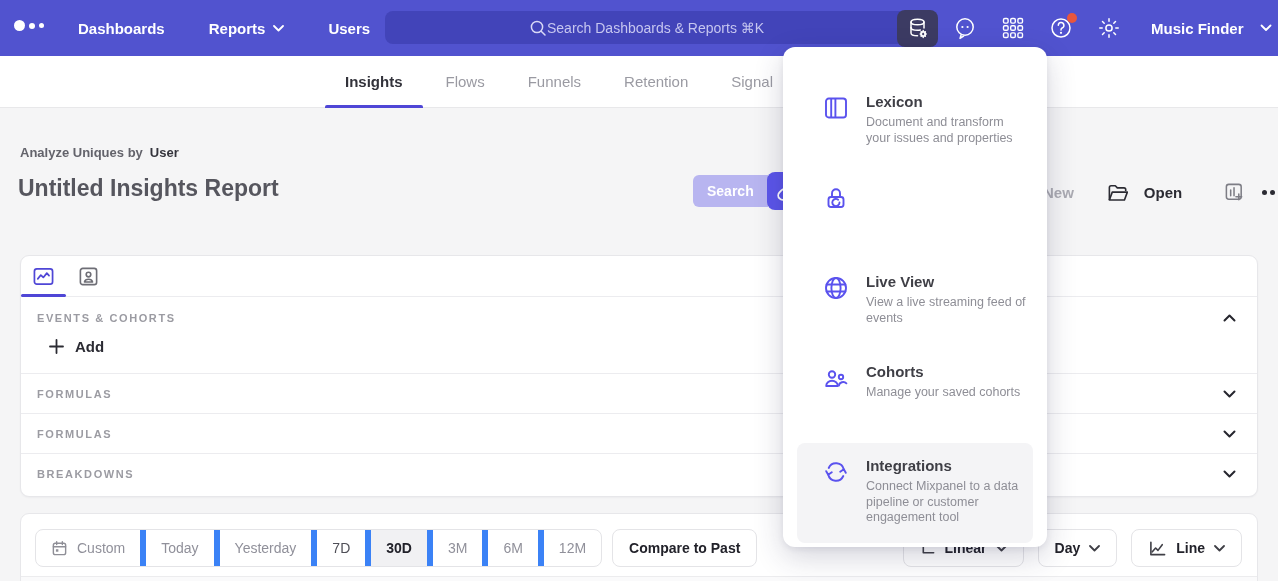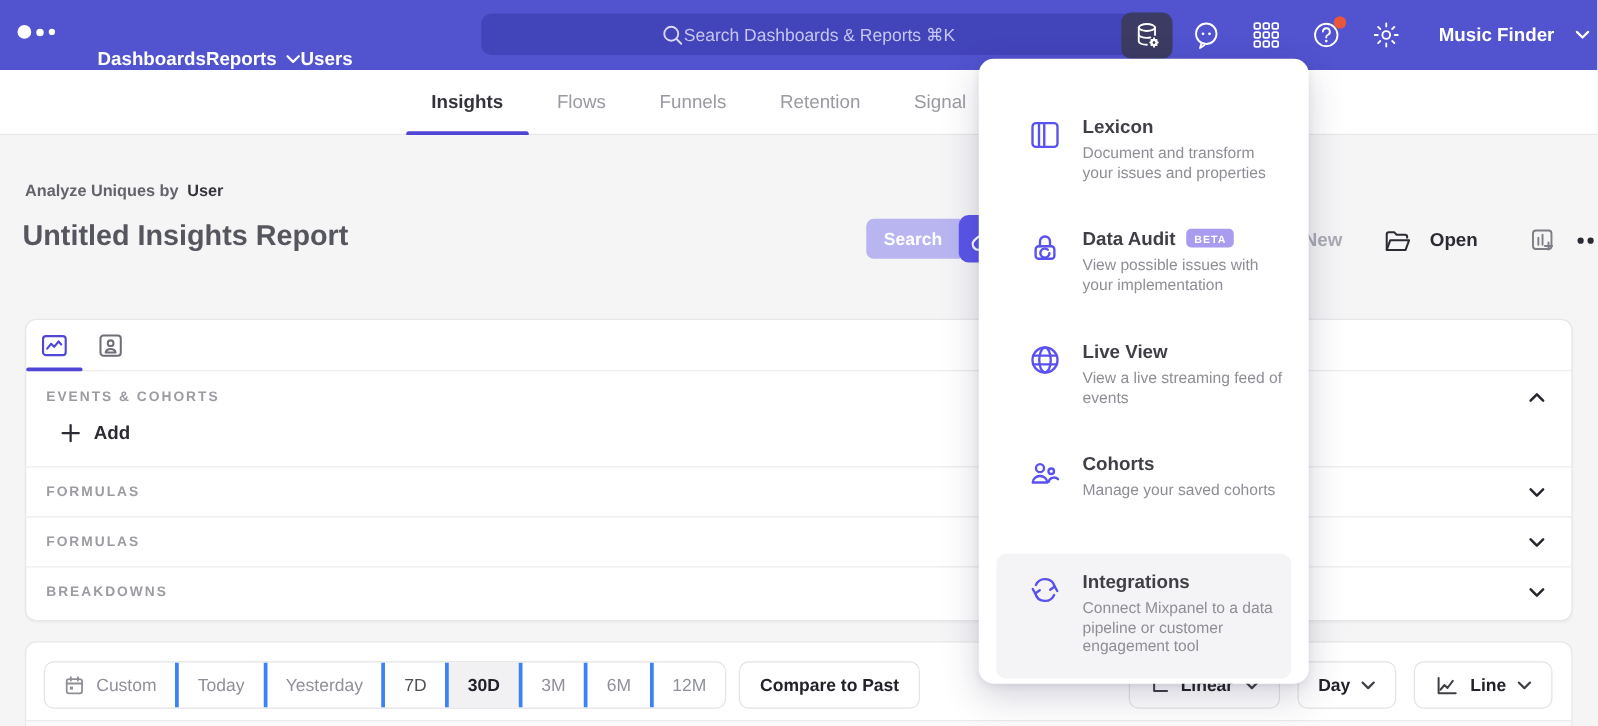--- a/index.html
+++ b/index.html
@@ -6,21 +6,21 @@
   html,body { width:1278px; height:581px; overflow:hidden; }
   body { font-family:"Liberation Sans", sans-serif; background:#f5f5f6; position:relative; }
   svg { display:block; }
 
   
   .topbar { position:absolute; top:0; left:0; width:1278px; height:56px; background:#5153cf; z-index:10; }
   .logo { position:absolute; left:14px; top:20px; display:flex; align-items:center; gap:4px; }
   .logo .d1 { width:11px; height:11px; border-radius:50%; background:#fff; }
   .logo .d2 { width:6px; height:6px; border-radius:50%; background:#fff; }
   .logo .d3 { width:5px; height:5px; border-radius:50%; background:#fff; }
-  .nav { position:absolute; left:78px; top:0; height:56px; display:flex; align-items:flex-end; }
+  .nav { position:absolute; left:78px; top:0; height:56px; display:flex; align-items:center; gap:44px; }
   .nav-item { color:#fff; font-size:15px; font-weight:600; display:flex; align-items:center; gap:8px; cursor:pointer; }
   .searchbar { position:absolute; left:385px; top:11px; width:544px; height:33px; background:rgba(25,25,120,0.25); border-radius:8px; display:flex; align-items:center; justify-content:center; }
   .searchbar input { background:transparent; border:none; outline:none; color:#e7e7fb; font-size:14px; width:238px; font-family:"Liberation Sans",sans-serif; }
   .searchbar input::placeholder { color:#c6c6f0; opacity:1; }
   .tb-icons { position:absolute; left:897px; top:0; height:56px; display:flex; align-items:center; }
   .tb-icon-btn { width:24px; height:24px; margin-right:24px; display:grid; place-items:center; cursor:pointer; position:relative; }
   .db-btn { width:41px; height:37px; background:#3c3b63; border-radius:8px; display:grid; place-items:center; margin-right:15px; cursor:pointer; }
   .red-dot { position:absolute; top:-3px; right:-4px; width:10px; height:10px; border-radius:50%; background:#e8563d; }
   .project { position:absolute; left:1151px; top:0; height:56px; display:flex; align-items:center; gap:16px; color:#fff; font-size:15px; font-weight:700; cursor:pointer; }
 
@@ -55,21 +55,21 @@
   .chev-btn { cursor:pointer; display:grid; place-items:center; width:20px; height:16px; }
   .add-row { padding:12px 0 0 28px; }
   .add-btn { display:inline-flex; align-items:center; gap:11px; font-size:15px; font-weight:700; color:#2b2b33; cursor:pointer; }
   .section-row { height:40px; border-top:1px solid #ececef; display:flex; align-items:center; justify-content:space-between; padding:0 18px 0 16px; cursor:pointer; }
   .events-sec { height:76px; }
 
   
   .bottom-card { position:absolute; left:20px; top:513px; width:1238px; height:80px; background:#fff; border:1px solid #e7e7ea; border-radius:9px; }
   .controls { position:absolute; top:15px; left:14px; right:15px; display:flex; align-items:center; }
   .seg-group { display:flex; align-items:stretch; height:38px; border:1px solid #e4e4e7; border-radius:8px; overflow:hidden; background:#fff; }
-  .seg { display:flex; align-items:center; gap:9px; padding:0 15px; font-size:14px; color:#90909a; font-weight:500; border-left:3px solid #3b82f6; cursor:pointer; white-space:nowrap; }
+  .seg { display:flex; align-items:center; gap:9px; padding:0 15px; font-size:14px; color:#90909a; font-weight:500; border-left:6px solid #3b82f6; cursor:pointer; white-space:nowrap; }
   .seg:first-child { border-left:none; }
   .seg.shade { color:#4f4f57; }
   .seg.active { background:#f1f1f3; color:#22222a; font-weight:700; }
   .btn { display:flex; align-items:center; gap:9px; height:38px; border:1px solid #e4e4e7; border-radius:8px; background:#fff; padding:0 16px; font-size:14px; font-weight:700; color:#22222a; cursor:pointer; font-family:inherit; white-space:nowrap; }
   .compare-btn { margin-left:10px; }
   .right-btns { margin-left:auto; display:flex; gap:14px; }
   .bottom-divider { position:absolute; top:62px; left:0; width:100%; height:18px; border-top:1px solid #ececee; background:#fafafb; }
 
   
   .panel { position:absolute; left:783px; top:47px; width:264px; height:500px; background:#fff; border-radius:12px; box-shadow:0 10px 30px rgba(40,40,80,0.20), 0 2px 6px rgba(40,40,80,0.08); z-index:50; padding-top:36px; }
@@ -341,27 +341,20 @@
       <div class="mi-desc">Document and transform your issues and properties</div>
     </div>
   </div>
 
   <div class="menu-item w2">
     <svg class="mi-icon" width="26" height="26" viewBox="0 0 26 26" fill="none" stroke="#5a52ee" stroke-width="1.9" stroke-linecap="round" stroke-linejoin="round">
       <path d="M9 12 V8.2 a4 4 0 0 1 8 0 V11"></path>
       <rect x="5.5" y="12" width="15" height="10" rx="2.5"></rect>
       <path d="M16.5 17.5 a3.6 3.6 0 1 1 -1.3-2.8"></path>
     </svg>
-    <div>
-      <div class="mi-title">
-          <span>Data Audit</span>
-          <span class="badge">BETA</span>
-        </div>
-      <div class="mi-desc">View possible issues with your implementation</div>
-    </div>
   </div>
 
   <div class="menu-item w3">
     <svg class="mi-icon" width="26" height="26" viewBox="0 0 26 26" fill="none" stroke="#5a52ee" stroke-width="1.9" stroke-linecap="round">
       <circle cx="13" cy="13" r="10"></circle>
       <ellipse cx="13" cy="13" rx="4.6" ry="10"></ellipse>
       <path d="M3.6 9.5 h18.8 M3.6 16.5 h18.8"></path>
     </svg>
     <div>
       <div class="mi-title">

